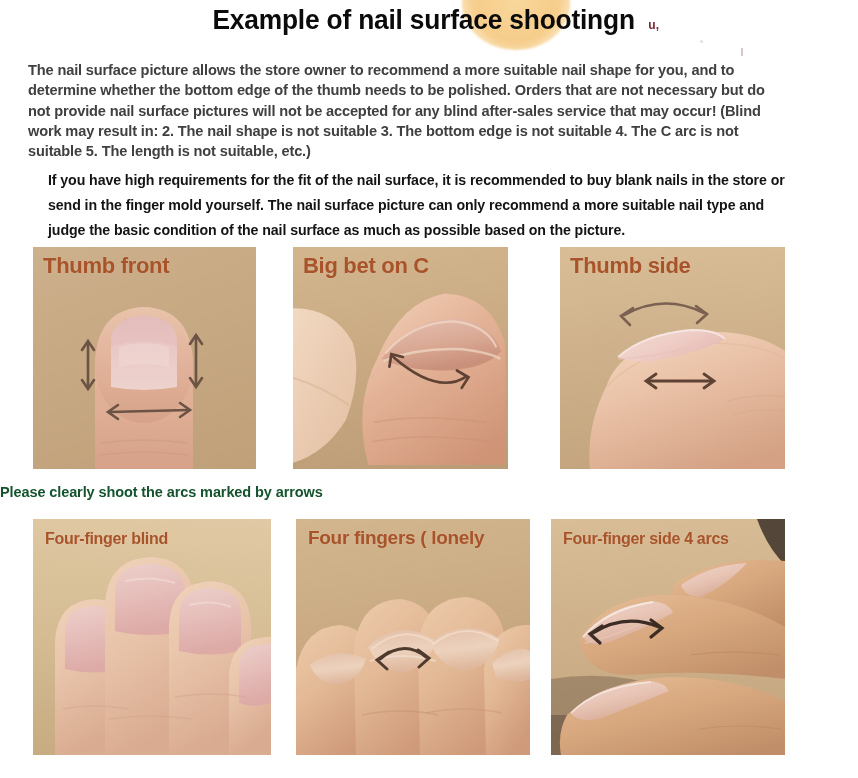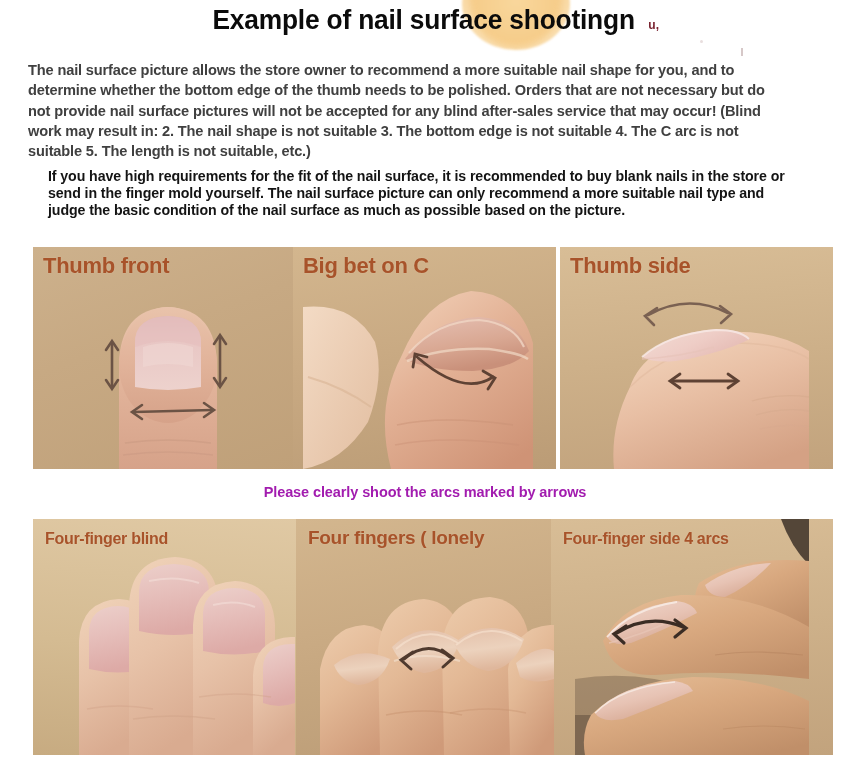--- a/index.html
+++ b/index.html
@@ -52,36 +52,35 @@
 
   
   .para1{
     position:absolute;left:28px;top:60px;width:760px;
     font-size:14.6px;line-height:20.3px;font-weight:bold;
     color:#404040;
     letter-spacing:-0.15px;
   }
   .para2{
     position:absolute;left:48px;top:168px;width:742px;
-    font-size:14.2px;line-height:17px;font-weight:bold;
+    font-size:14.2px;line-height:25px;font-weight:bold;
     color:#141414;
     letter-spacing:-0.1px;
   }
 
   
   .mid-caption{
-    position:absolute;left:0px;top:484px;width:770px;text-align:center;
-    font-size:14.5px;font-weight:bold;color:#a21caf;
+    position:absolute;left:0px;top:484px;width:770px;
+    font-size:14.5px;font-weight:bold;color:#14532d;
     letter-spacing:-0.1px;
-    margin-left:40px;
   }
 
   
   .card{
-    position:absolute;overflow:hidden;background:#c6a884;padding-left:48px;
+    position:absolute;overflow:hidden;background:#c6a884;
   }
   .card .label{
     position:absolute;left:10px;top:6px;right:6px;
     font-size:22px;font-weight:bold;color:#a8532a;
     line-height:25px;letter-spacing:-0.3px;
     z-index:6;
     text-shadow:0 0 2px rgba(255,255,255,0.18);
   }
   .card.small-label .label{font-size:16px;line-height:19px;left:12px;top:10px;}
   .card.mid-label .label{font-size:19px;line-height:22px;left:12px;top:8px;}

